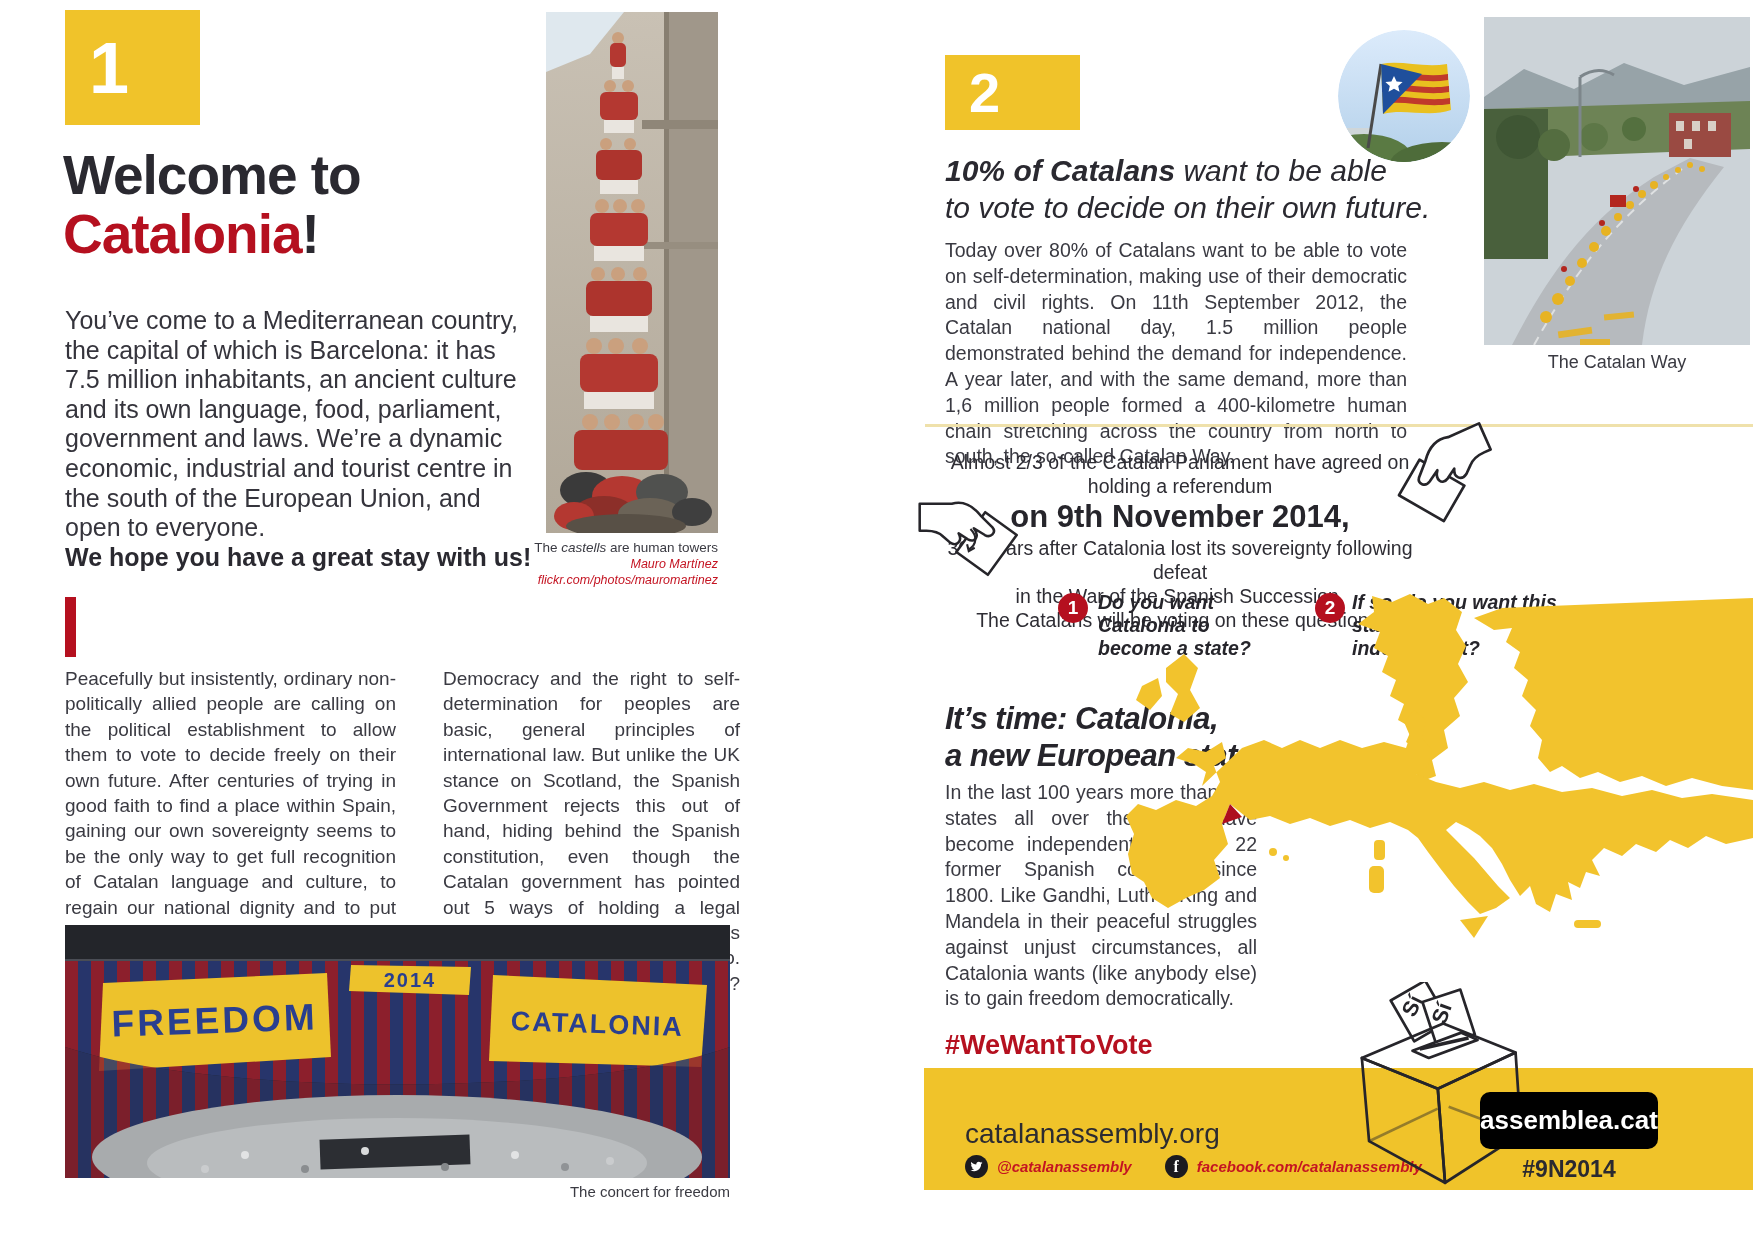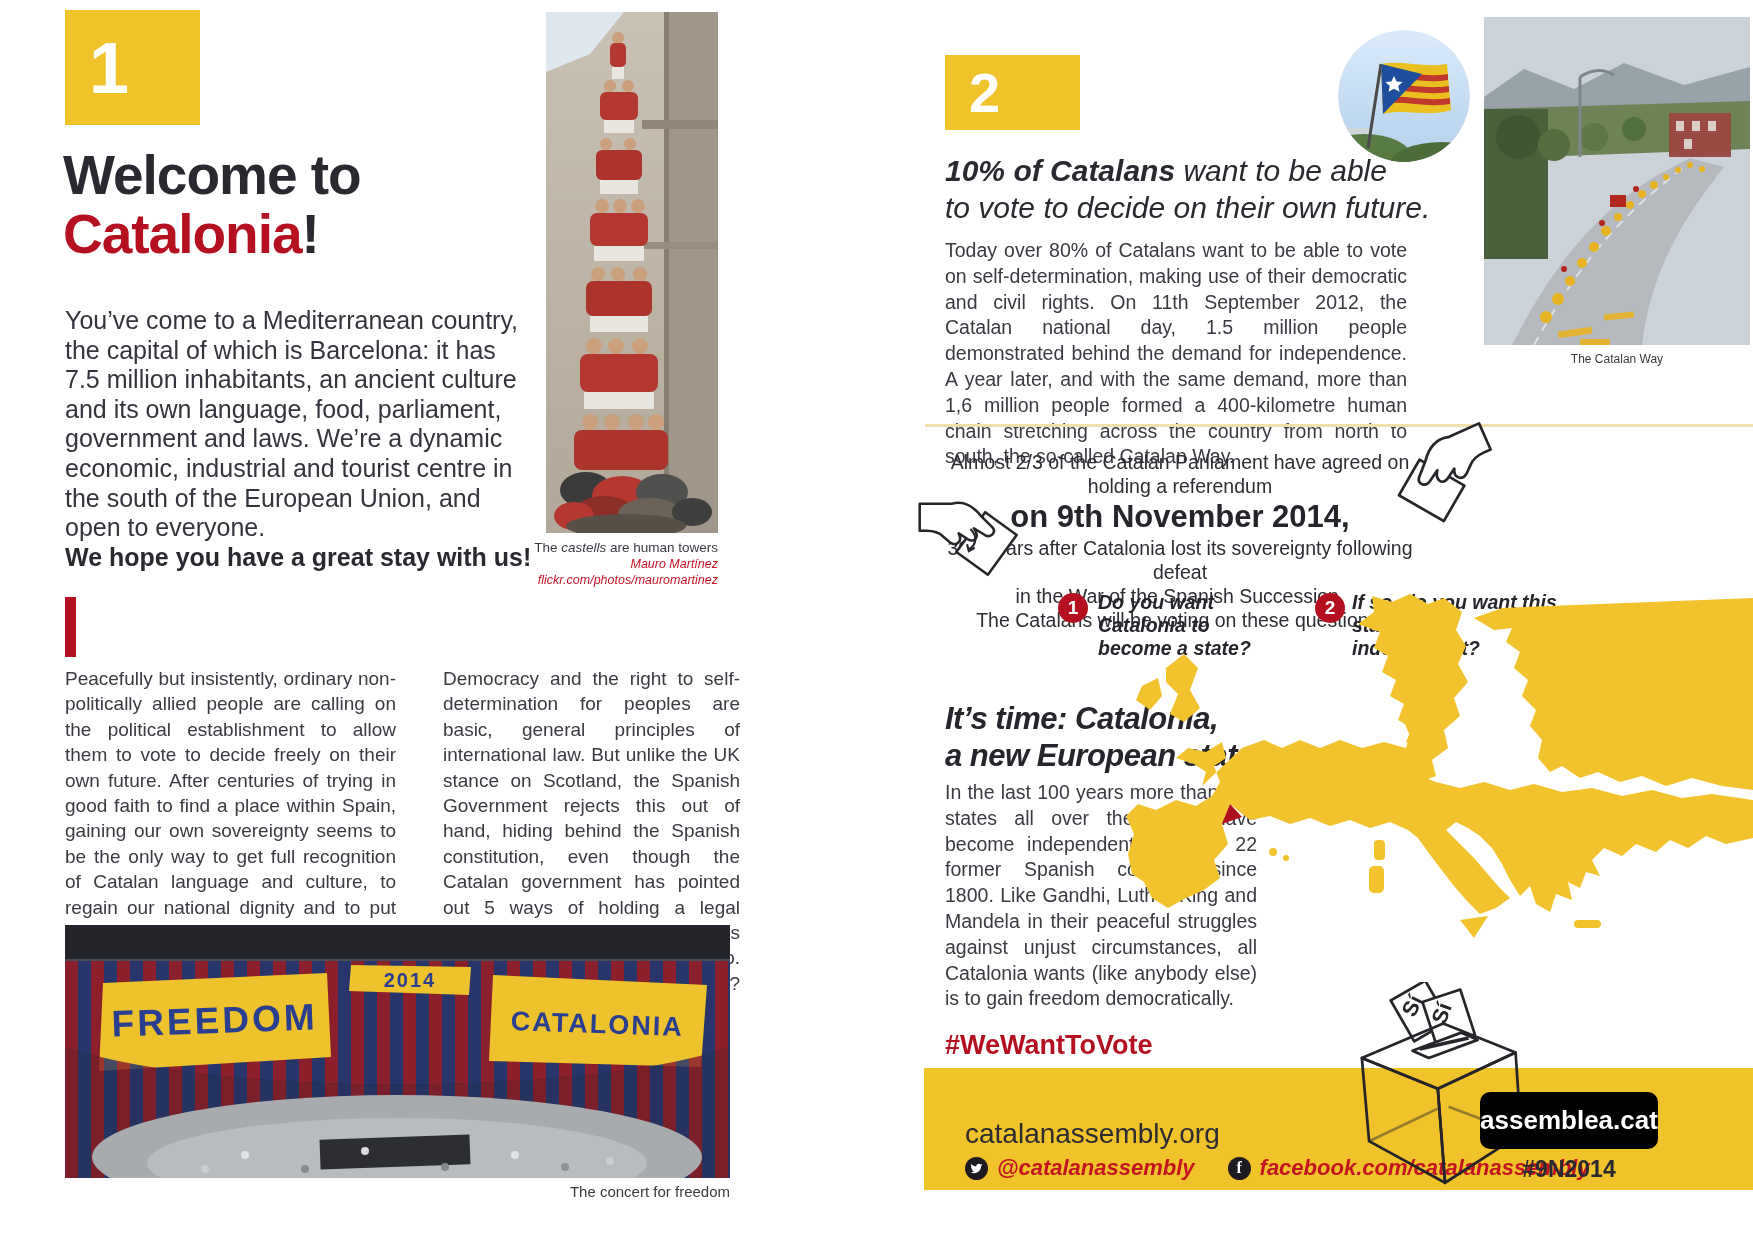--- a/index.html
+++ b/index.html
@@ -26,21 +26,21 @@
   .ref-line{font-size:19.5px;line-height:24px;}
   .ref-date{font-size:31px;line-height:38px;font-weight:700;color:#26252b;}
   .qnum{width:30px;height:30px;border-radius:50%;background:#b5101f;color:#fff;
         font-weight:700;font-size:19px;display:flex;align-items:center;justify-content:center;}
   .qtxt{font-weight:700;font-style:italic;font-size:19.5px;line-height:23px;color:#26252b;}
   .h3-it{font-weight:700;font-style:italic;font-size:31px;line-height:37px;color:#26252b;letter-spacing:-0.5px;}
   .hashtag{font-weight:700;font-size:27px;color:#b5101f;}
   .footer-bar{background:#f0c32a;}
   .site{font-size:28px;color:#2c2b31;}
   .soc-ic{width:23px;height:23px;border-radius:50%;background:#1c1b20;color:#fff;display:flex;align-items:center;justify-content:center;}
-  .soc-txt{font-size:22px;font-weight:700;font-style:italic;color:#c41422;}
+  .soc-txt{font-size:15px;font-weight:700;font-style:italic;color:#c41422;}
   .brandbox{background:#000000;border-radius:10px;display:flex;align-items:center;justify-content:center;}
   .brandbox span{color:#ffffff;font-weight:700;font-size:26px;}
   .tag9n{font-weight:700;font-size:23px;color:#2a2930;text-align:center;}
   svg{display:block;}
 </style>
 </head>
 <body>
 
 <div class="abs" style="left:0;top:0;width:780px;height:1240px;">
 
@@ -235,21 +235,21 @@
           <circle cx="152" cy="172" r="3"></circle>
         <rect x="126" y="178" width="16" height="12"></rect>
       </g>
       <g fill="#e7b323" opacity="0.9">
         <rect x="74" y="312" width="34" height="7" transform="rotate(-8 91 315)"></rect>
         <rect x="120" y="296" width="30" height="6" transform="rotate(-6 135 299)"></rect>
         <rect x="96" y="322" width="30" height="6"></rect>
       </g>
     </svg>
   </div>
-  <div class="abs cap" style="left:704px;top:352px;width:266px;text-align:center;font-size:12px;">The Catalan Way</div>
+  <div class="abs cap" style="left:704px;top:352px;width:266px;text-align:center;font-size:18px;">The Catalan Way</div>
 
   <div class="abs h2-it" style="left:165px;top:152px;">
     <div><b>10% of Catalans</b><span> want to be able</span></div>
     <div>to vote to decide on their own future.</div>
   </div>
 
   <div class="abs body2" style="left:165px;top:238px;width:462px;">Today over 80% of Catalans want to be able to vote on self-determination, making use of their democratic and civil rights. On 11th September 2012, the Catalan national day, 1.5 million people demonstrated behind the demand for independence. A year later, and with the same demand, more than 1,6 million people formed a 400-kilometre human chain stretching across the country from north to south, the so-called Catalan Way.</div>
 
   <div class="abs hr-y" style="left:145px;top:424px;width:828px;"></div>
 

